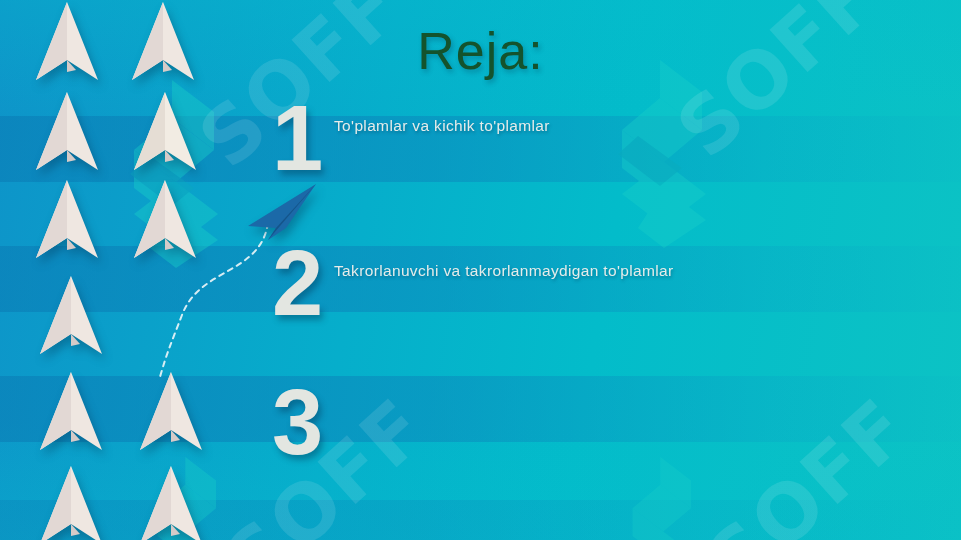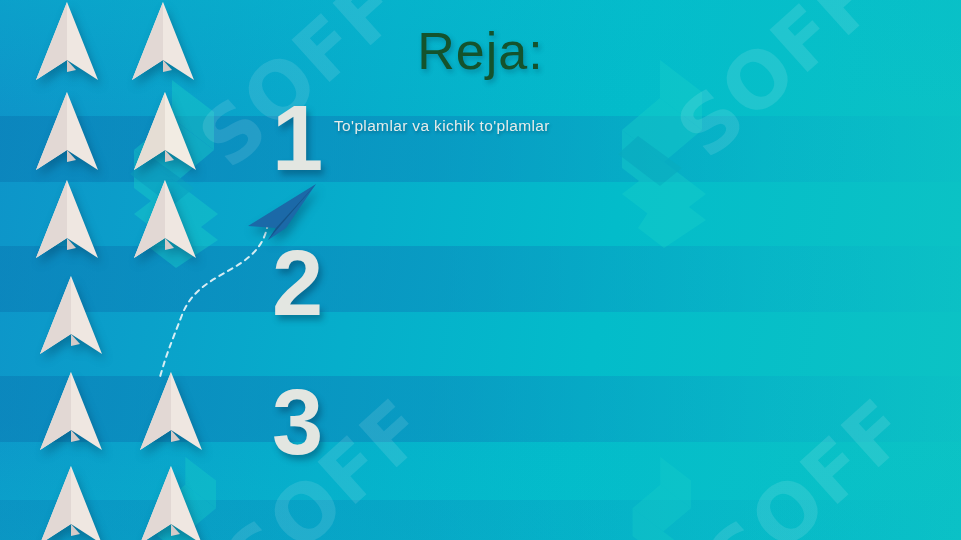--- a/index.html
+++ b/index.html
@@ -297,20 +297,21 @@
 
   <div class="items">
 
     <div class="item i1">
       <div class="num">1</div>
       <div class="label">To'plamlar va kichik to'plamlar</div>
     </div>
 
     <div class="item i2">
       <div class="num">2</div>
+      <div class="label">Takrorlanuvchi va takrorlanmaydigan to'plamlar</div>
     </div>
 
     <div class="item i3">
       <div class="num">3</div>
     </div>
 
   </div>
 
 </div>
 

